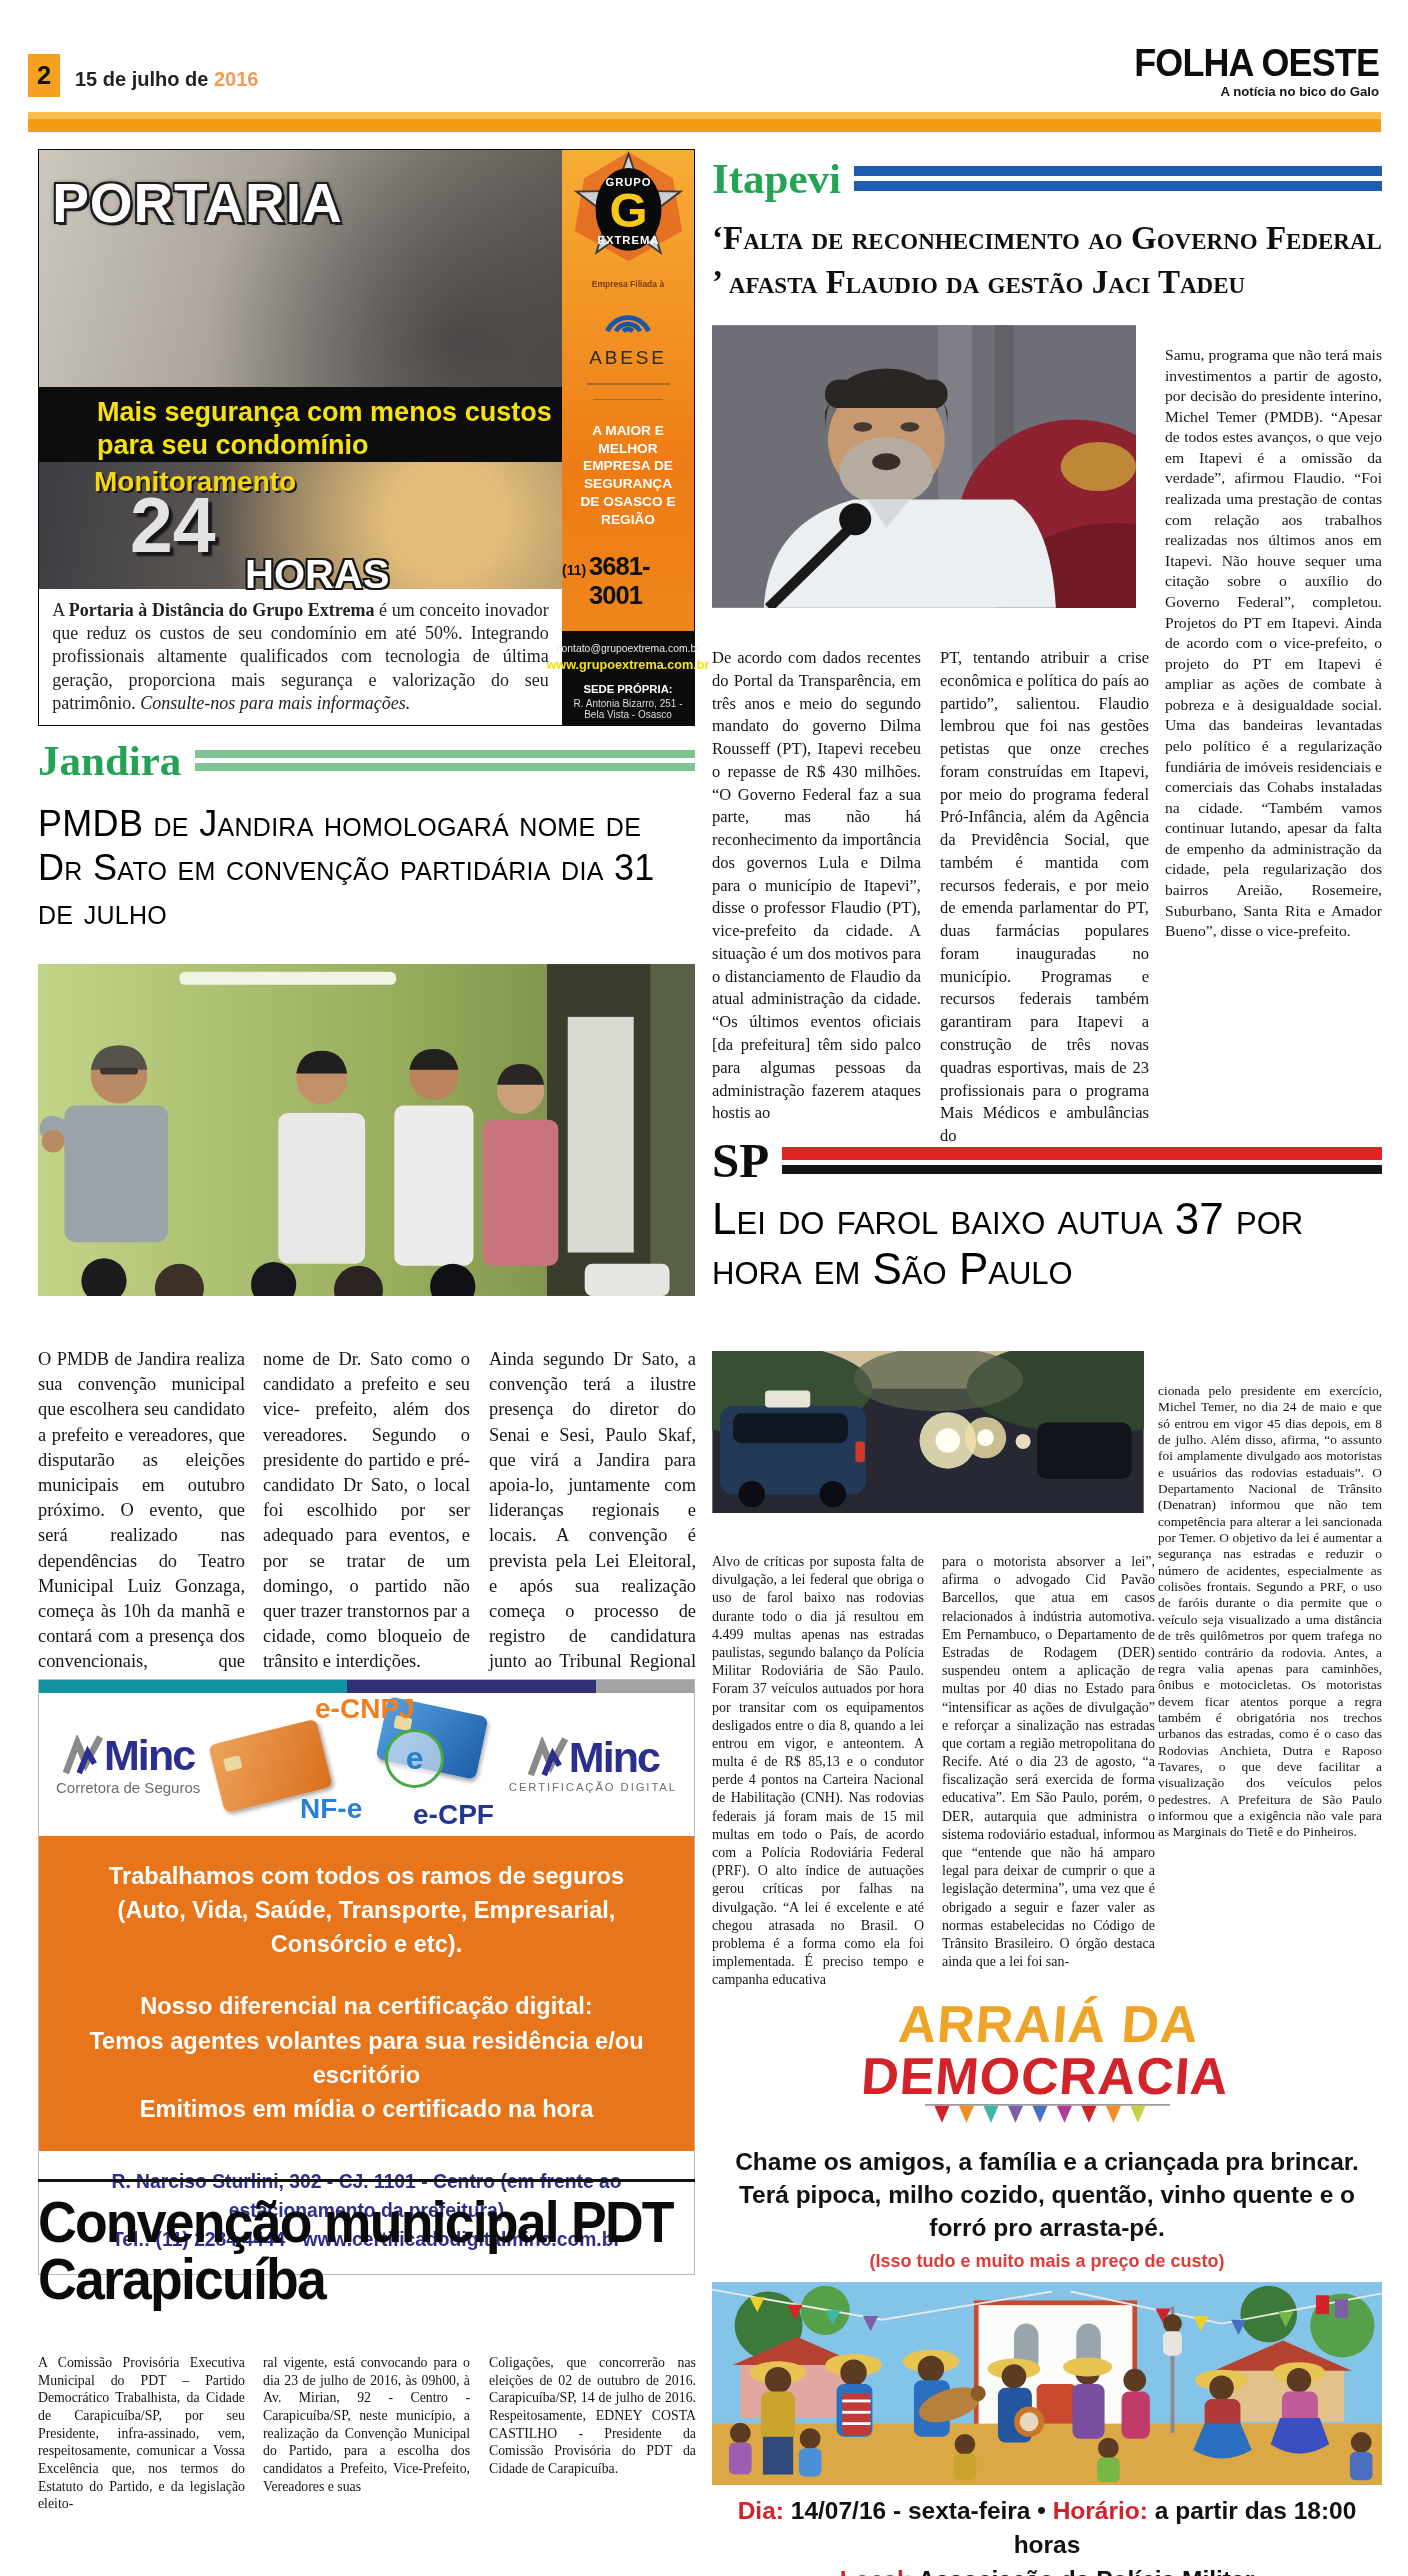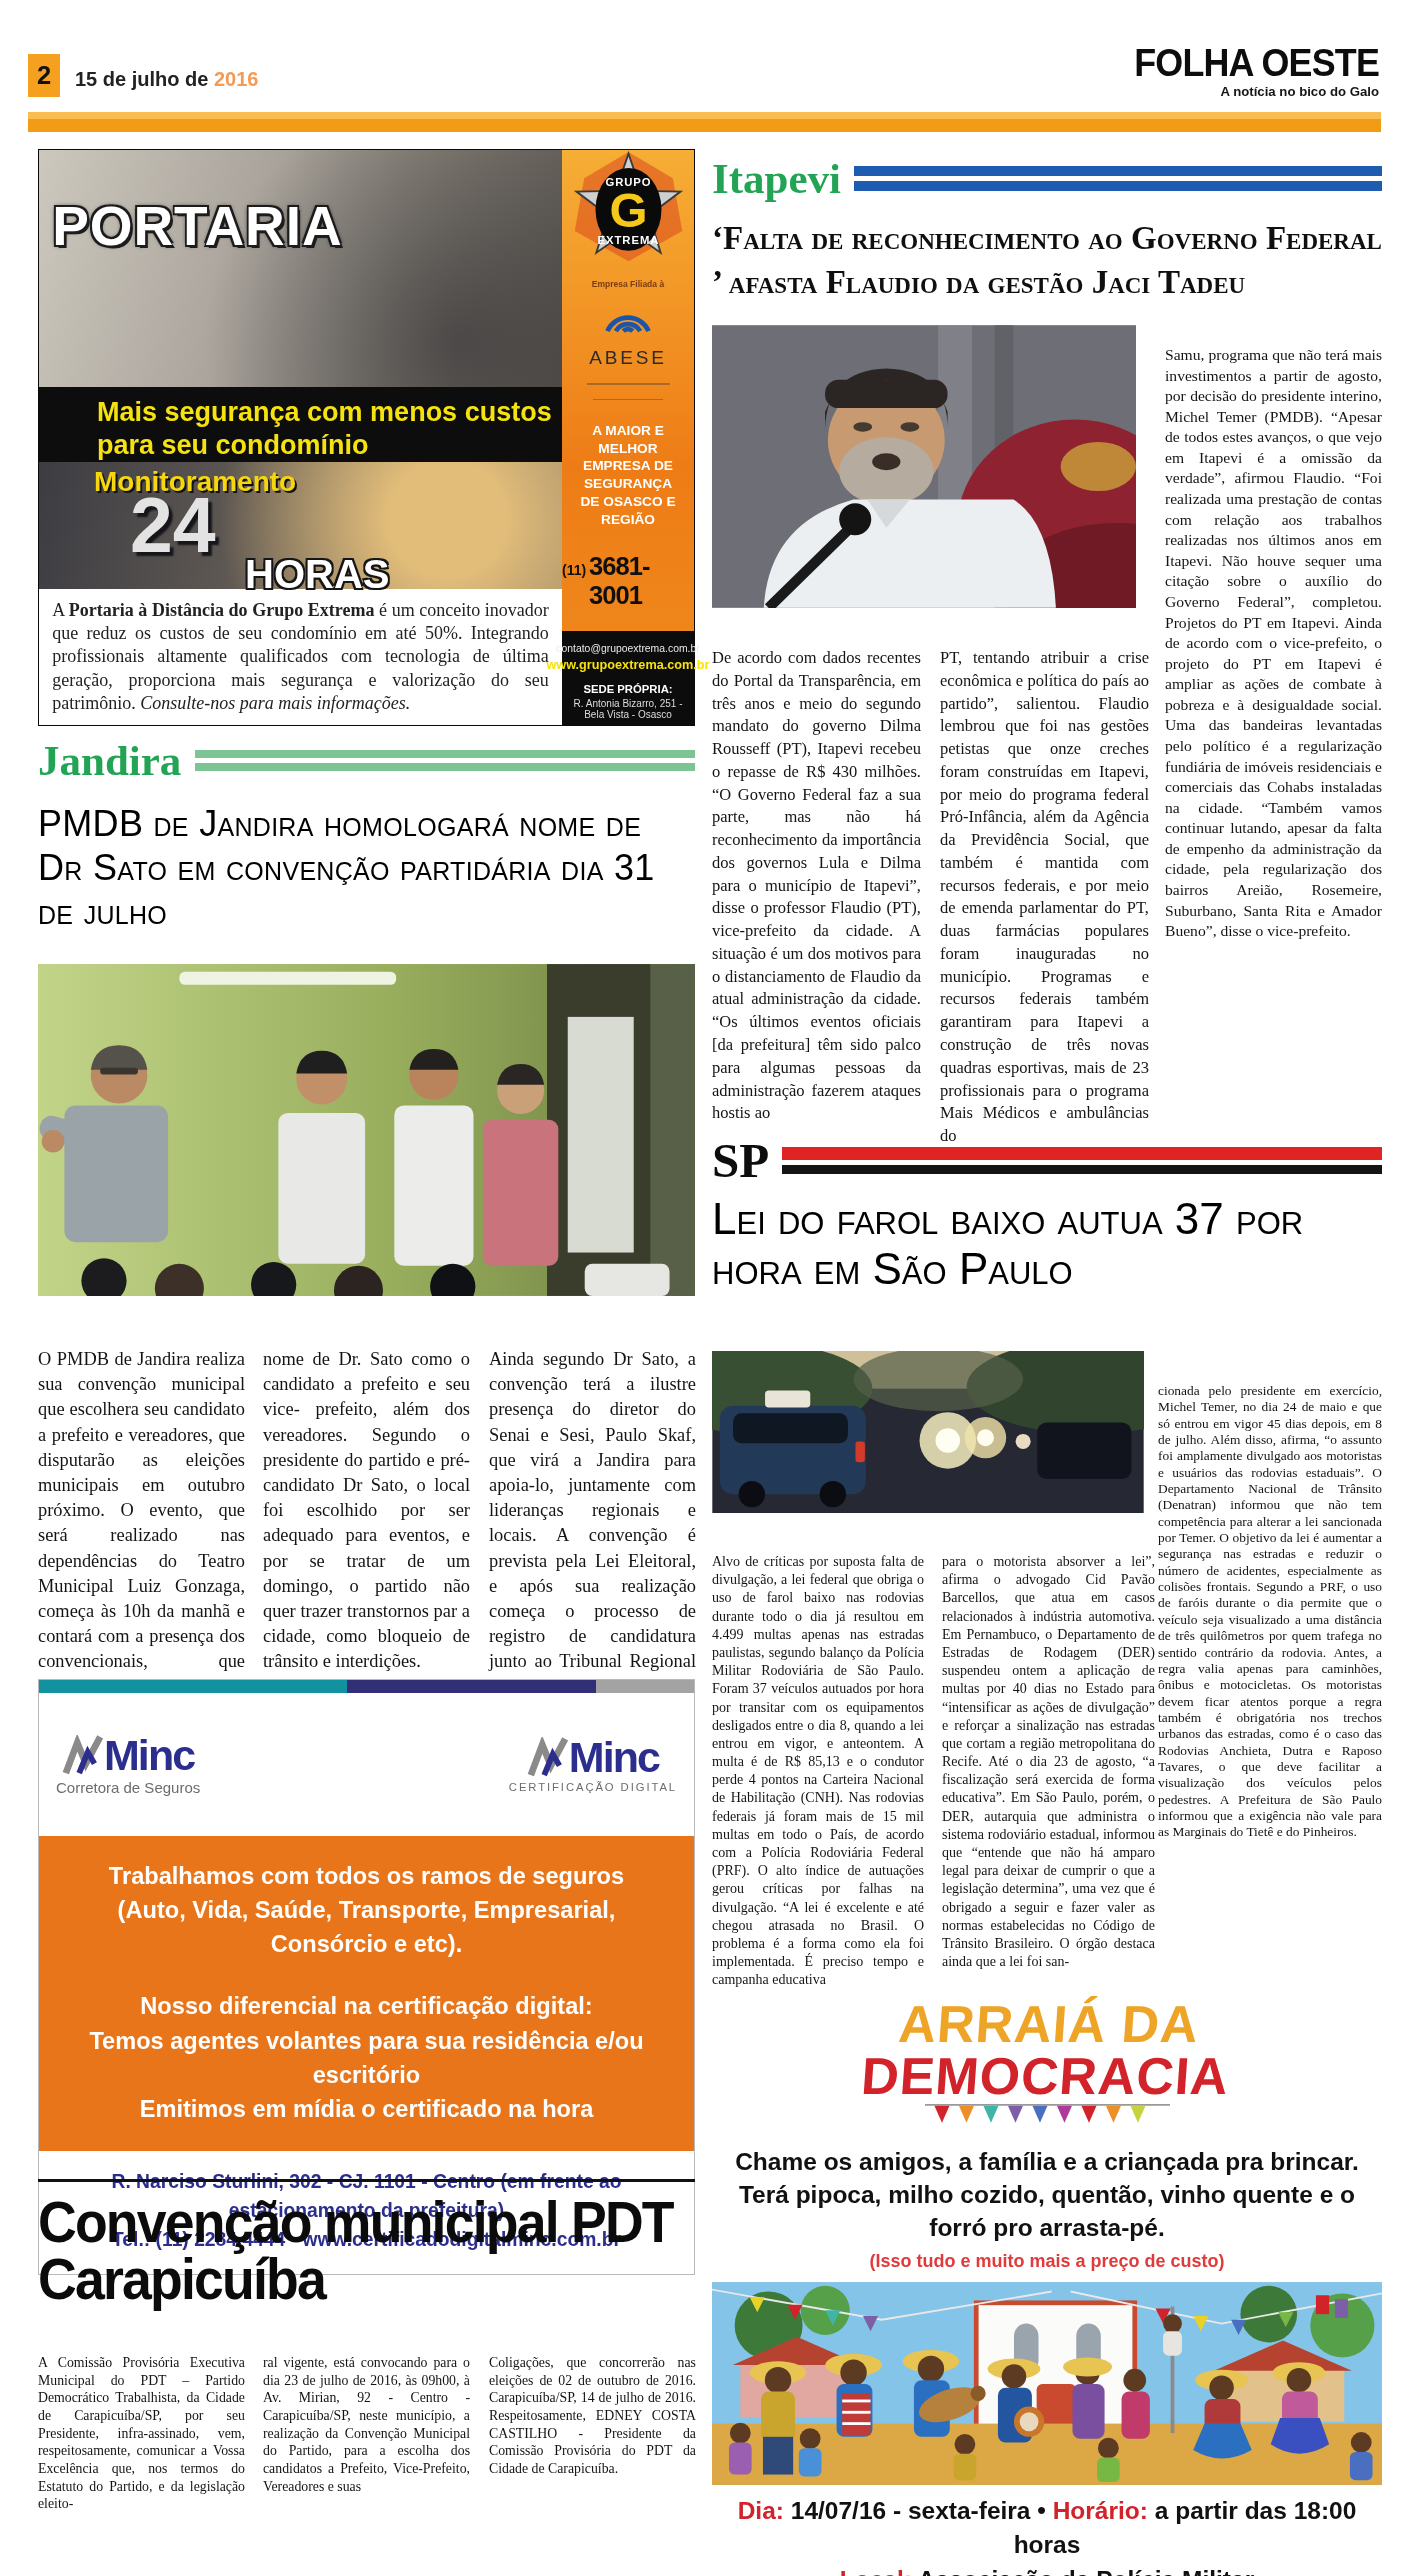--- a/index.html
+++ b/index.html
@@ -18,21 +18,21 @@
   .hdr-brand .bg{font:700 13.2px "Liberation Sans",sans-serif;color:#161616;margin-top:1.9px;}
   .hdr-rule{left:28px;top:112px;width:1353px;height:20px;background:linear-gradient(#f9bd52 0 35%,#f29c15 35% 100%);}
 
   
   .ad-ex{left:38px;top:149px;width:657px;height:577px;background:#111;display:flex;border:1.9px solid #0a0a0a;box-sizing:border-box;}
   .ax-left{width:525px;display:flex;flex-direction:column;}
   .ax-ptop{height:257px;position:relative;background:
       radial-gradient(circle at 80% 80%,rgba(40,40,45,.55),transparent 55%),
       linear-gradient(105deg,#cdc8be,#a8a29a 42%,#837d74 70%,#5c5751);}
   .ax-title{position:absolute;left:13.2px;top:24.5px;font:900 55px/1.04 "Liberation Sans",sans-serif;color:#fff;
-      letter-spacing:0.9px;text-shadow:2.8px 2.8px 0 #1c1c1c,-1.9px 1.9px 0 #1c1c1c,1.9px -1.9px 0 #1c1c1c,-1.9px -1.9px 0 #1c1c1c,0 0 5.7px #000;margin-top:23px;}
+      letter-spacing:0.9px;text-shadow:2.8px 2.8px 0 #1c1c1c,-1.9px 1.9px 0 #1c1c1c,1.9px -1.9px 0 #1c1c1c,-1.9px -1.9px 0 #1c1c1c,0 0 5.7px #000;}
   .ax-strip{height:79px;background:#0d0d0d;color:#f6e20e;font:700 27px/1.22 "Liberation Sans",sans-serif;
       padding:9.4px 9.4px 0 58px;box-sizing:border-box;}
   .ax-pbot{height:138px;position:relative;background:
       radial-gradient(circle at 78% 45%,#e2bd7a 0 14%,rgba(226,189,122,0) 55%),
       linear-gradient(100deg,#3c3c42,#6d645a 55%,#8d7c64); padding-left: 32px;}
   .ax-mon{position:absolute;left:55px;top:3.8px;font:700 28px "Liberation Sans",sans-serif;color:#f6d60e;text-shadow:1.9px 1.9px 0 #111;}
   .ax-24{position:absolute;left:91px;top:24.5px;font:900 77px/1 "Liberation Sans",sans-serif;color:#e3e3e3;text-shadow:3.8px 3.8px 1.9px #16161a;}
   .ax-horas{position:absolute;left:206px;top:92px;font:900 40px/1 "Liberation Sans",sans-serif;color:#fff;
       text-shadow:1.9px 1.9px 0 #161616,-1.9px 1.9px 0 #161616,1.9px -1.9px 0 #161616,-1.9px -1.9px 0 #161616;}
   .ax-body{flex:1;background:#fff;padding:9.4px 13.2px;font-size:18px;line-height:1.3;color:#222;box-sizing:border-box;}
@@ -316,20 +316,34 @@
     <div class="minc-logos">
       <div class="mlogo">
         <div class="mm">
           <svg width="42" height="42" viewBox="0 0 44 44">
             <polyline points="4,40 16,8 25,30 40,2" fill="none" stroke="#8a8a8a" stroke-width="7"></polyline>
             <polyline points="18,40 27,18 34,30" fill="none" stroke="#2b2e8c" stroke-width="6"></polyline>
           </svg>
           <span class="inc">Minc</span>
         </div>
         <div class="sub1">Corretora de Seguros</div>
+      </div>
+      <div class="minc-center">
+        <div class="card card-o">
+            <div class="chip"></div>
+          </div>
+        <div class="card card-b">
+            <div class="chip"></div>
+          </div>
+        <div class="bdg b-cnpj">e-CNPJ</div>
+        <div class="nfe-ring">
+            <span>e</span>
+          </div>
+        <div class="bdg b-nfe">NF-e</div>
+        <div class="bdg b-cpf">e-CPF</div>
       </div>
       <div class="mlogo">
         <div class="mm">
           <svg width="42" height="42" viewBox="0 0 44 44">
             <polyline points="4,40 16,8 25,30 40,2" fill="none" stroke="#8a8a8a" stroke-width="7"></polyline>
             <polyline points="18,40 27,18 34,30" fill="none" stroke="#2b2e8c" stroke-width="6"></polyline>
           </svg>
           <span class="inc">Minc</span>
         </div>
         <div class="sub2">CERTIFICAÇÃO  DIGITAL</div>

